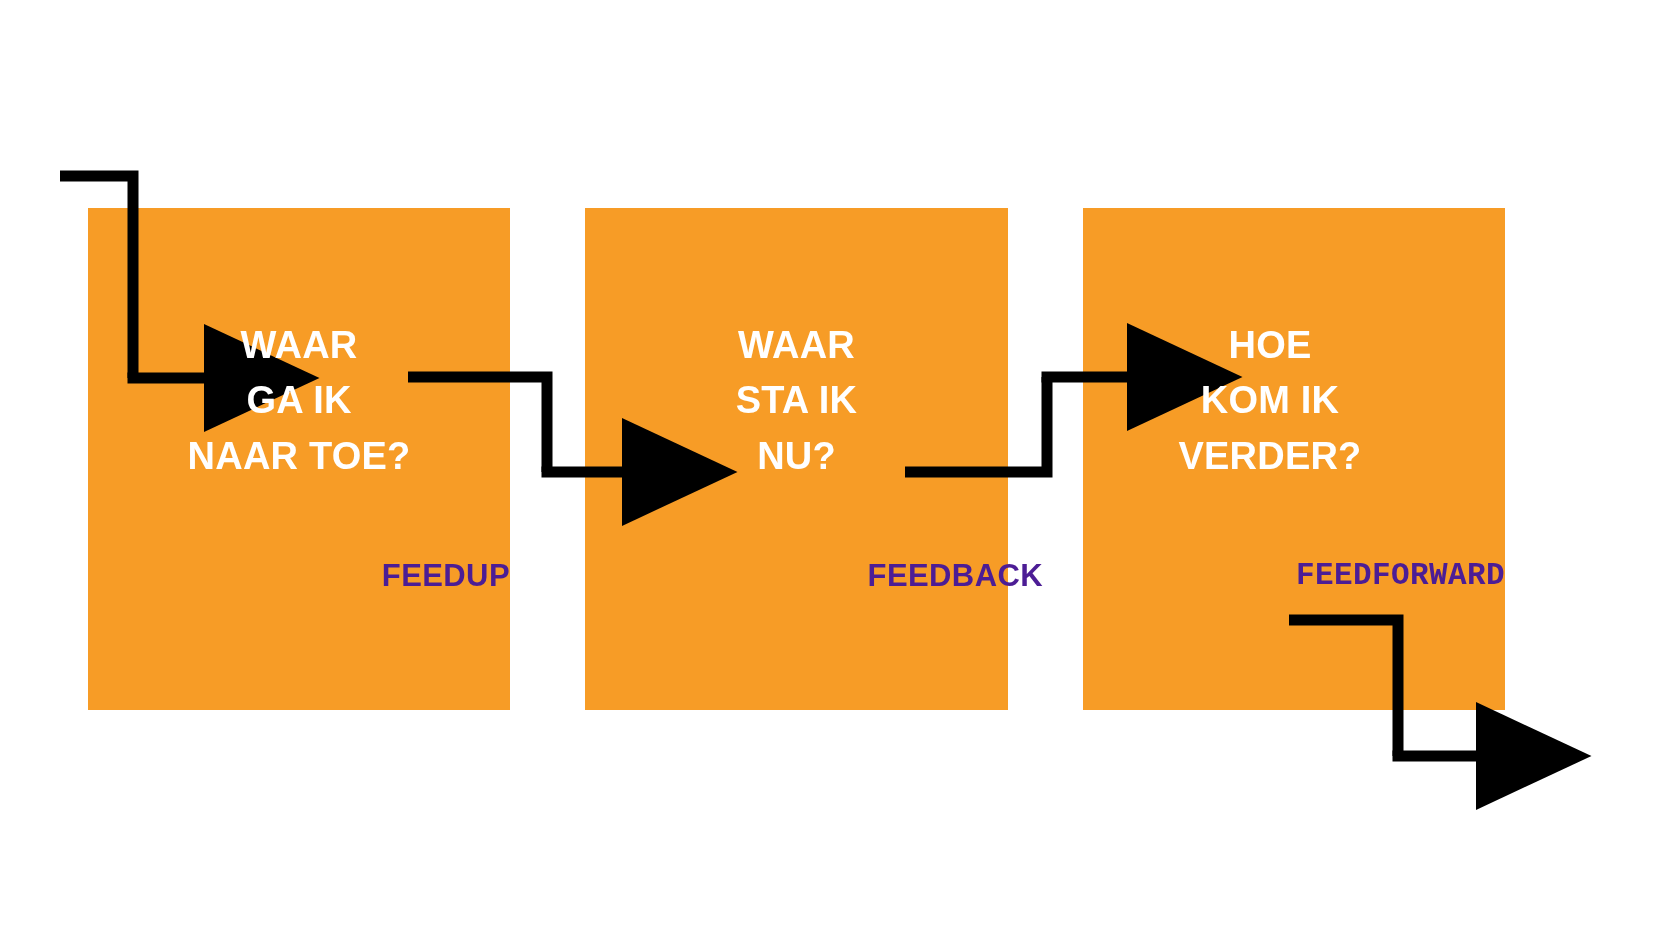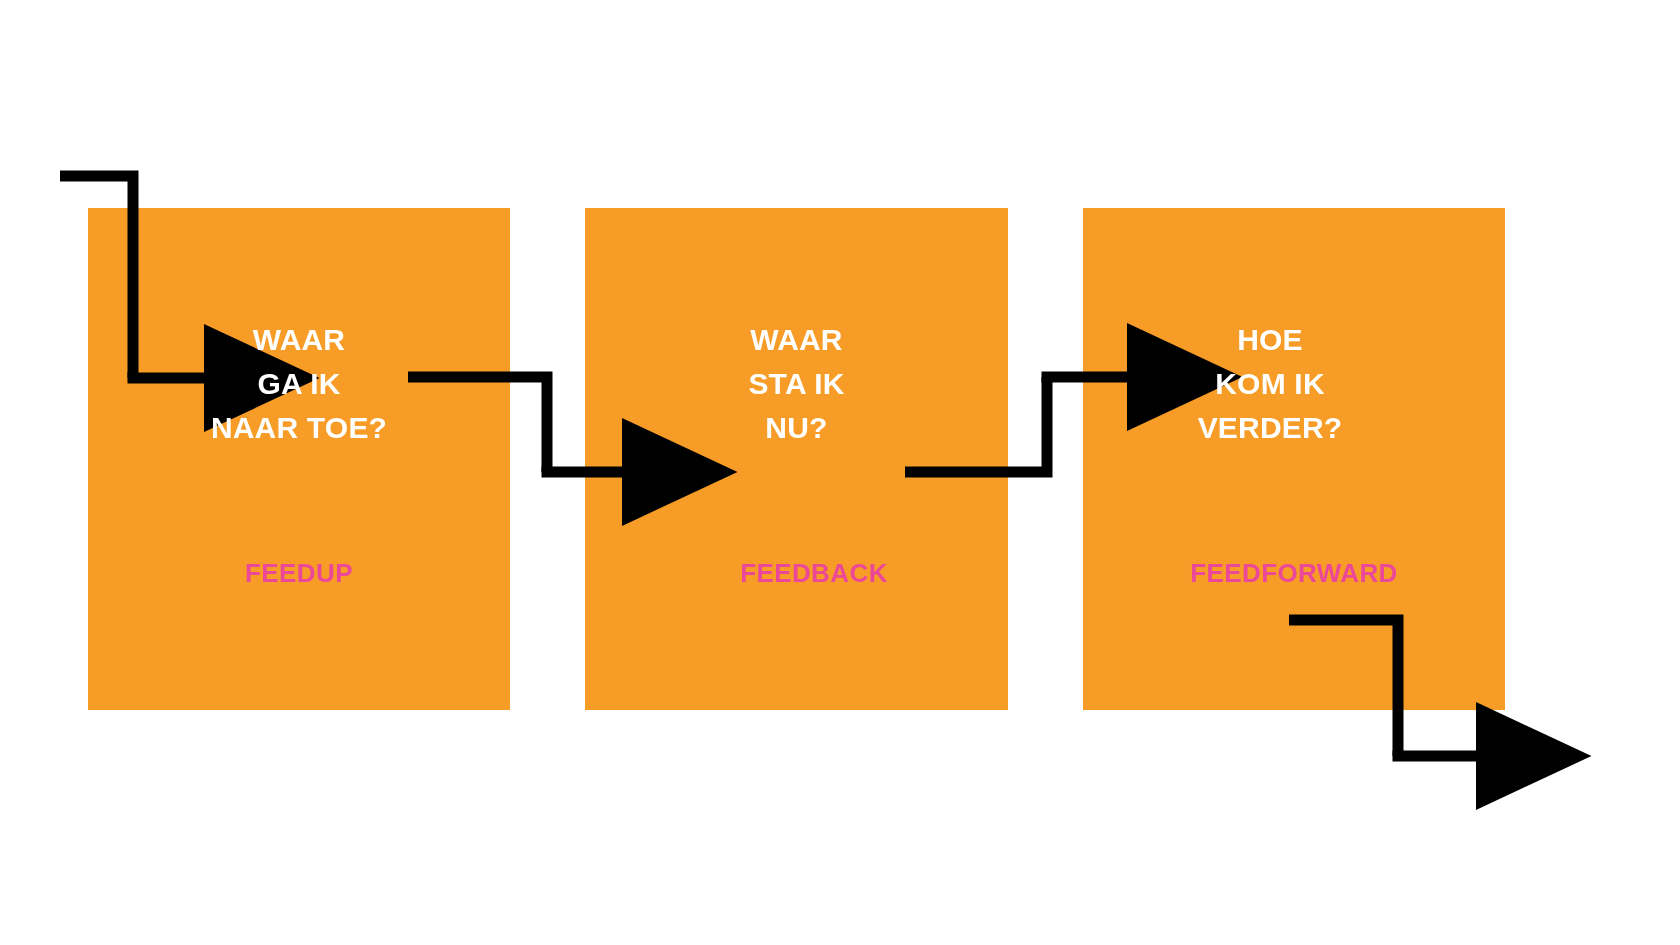--- a/index.html
+++ b/index.html
@@ -36,34 +36,34 @@
     top: 0;
     width: 1680px;
     height: 945px;
     pointer-events: none;
   }
   .stage-question {
     position: absolute;
     color: #ffffff;
     font-family: "Liberation Sans", sans-serif;
     font-weight: bold;
-    font-size: 30px;
+    font-size: 38px;
     line-height: 1.46;
     letter-spacing: 0.2px;
     text-align: center;
     white-space: pre-line;
   }
   .stage-label {
     position: absolute;
-    color: #ec4899;
+    color: #4c1d95;
     font-family: "Liberation Sans", sans-serif;
     font-weight: bold;
-    font-size: 26px;
+    font-size: 31px;
     letter-spacing: 0.4px;
-    text-align: center;
+    text-align: right;
   }
 </style>
 </head>
 <body>
 
 <div id="canvas">
 
   <div class="stage-box" style="left:88px; top:208px; width:422px; height:502px;"></div>
   <div class="stage-box" style="left:585px; top:208px; width:423px; height:502px;"></div>
   <div class="stage-box" style="left:1083px; top:208px; width:422px; height:502px;"></div>
@@ -104,16 +104,16 @@
     <div class="stage-label" style="left:88px; top:558px; width:422px;">FEEDUP</div>
 
     <div class="stage-question" style="left:585px; top:318px; width:423px;">WAAR
 STA IK
 NU?</div>
     <div class="stage-label" style="left:585px; top:558px; width:458px;">FEEDBACK</div>
 
     <div class="stage-question" style="left:1083px; top:318px; width:374px;">HOE
 KOM IK
 VERDER?</div>
-    <div class="stage-label" style="left:1083px; top:558px; width:422px;">FEEDFORWARD</div>
+    <div class="stage-label" style="left:1083px; top:558px; width:422px;font-family:Liberation Mono, monospace;">FEEDFORWARD</div>
 
   </div>
 </div>
 
 </body></html>

